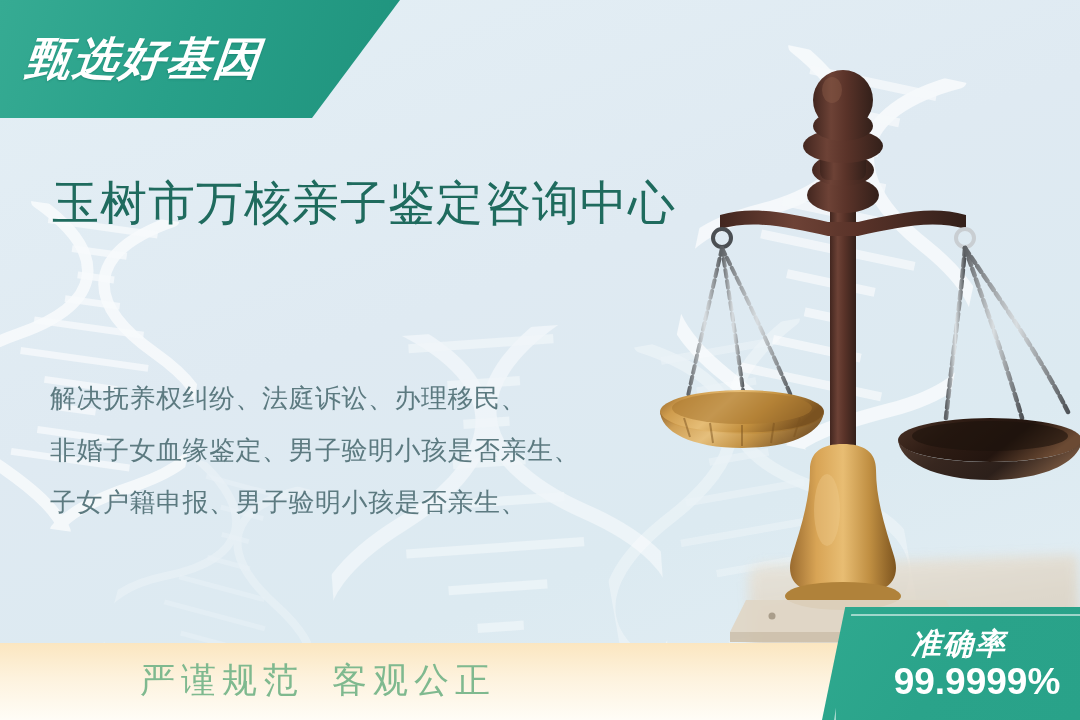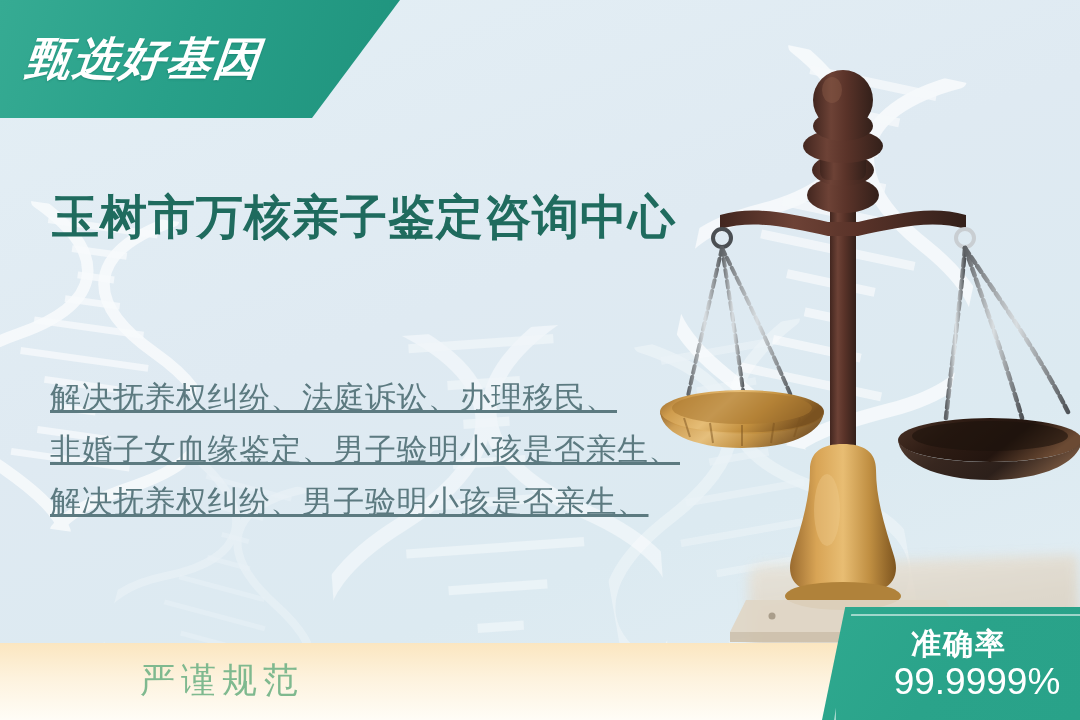--- a/index.html
+++ b/index.html
@@ -89,43 +89,42 @@
     font-style: italic;
     font-family: "DejaVu Serif", "Liberation Serif", serif;
     text-shadow: 0 1px 2px rgba(0,80,70,.28);
     transform: skewX(-6deg);
   }
 
   
   .headline {
     position: absolute;
     left: 52px;
-    top: 155px;
+    top: 141px;
     font-size: 47px;
-    font-weight: 700;
+    font-weight: 400;
     color: #1f6b5e;
     letter-spacing: 1px;
     white-space: nowrap;
   }
 
   
   .body-copy {
     position: absolute;
     left: 50px;
     top: 372px;
     width: 700px;
   }
   .body-line {
-    font-size: 31px;
+    font-size: 26px;
     line-height: 52px;
     color: #5c7a80;
     font-weight: 400;
     letter-spacing: .5px;
     white-space: nowrap;
-    text-decoration: underline;
   }
 
   
   .bottom-strip {
     position: absolute;
     left: 0;
     right: 0;
     bottom: 0;
     height: 77px;
     background: linear-gradient(180deg, #fbe6c0 0%, #fdf2dd 45%, #fffdf7 100%);
@@ -176,25 +175,26 @@
     justify-content: center;
     padding-left: 16px;
     padding-top: 4px;
   }
   .badge-label {
     color: #ffffff;
     font-size: 30px;
     font-weight: 700;
     letter-spacing: 2px;
     line-height: 1.05;
+    font-style: italic;
   }
   .badge-value {
     color: #ffffff;
     font-size: 37px;
-    font-weight: 400;
+    font-weight: 700;
     letter-spacing: 0px;
     line-height: 1.1;
     margin-top: 2px;
     margin-left: 36px;
   }
 </style>
 </head>
 <body>
 
 <div class="poster">
@@ -401,26 +401,27 @@
     <div class="logo-banner-inner">
       <span class="logo-text">甄选好基因</span>
     </div>
   </div>
 
   <h1 class="headline">玉树市万核亲子鉴定咨询中心</h1>
 
   <div class="body-copy">
     <div class="body-line">解决抚养权纠纷、法庭诉讼、办理移民、</div>
     <div class="body-line">非婚子女血缘鉴定、男子验明小孩是否亲生、</div>
-    <div class="body-line">解决抚养权纠纷、男子验明小孩是否亲生、</div>
+    <div class="body-line">子女户籍申报、男子验明小孩是否亲生、</div>
   </div>
 
   <div class="bottom-strip">
     <div class="slogans">
       <span class="slogan">严谨规范</span>
+      <span class="slogan">客观公正</span>
     </div>
   </div>
 
   <div class="accuracy-badge">
     <div class="badge-outline"></div>
     <div class="badge-inner">
       <span class="badge-label">准确率</span>
       <span class="badge-value">99.9999%</span>
     </div>
   </div>

